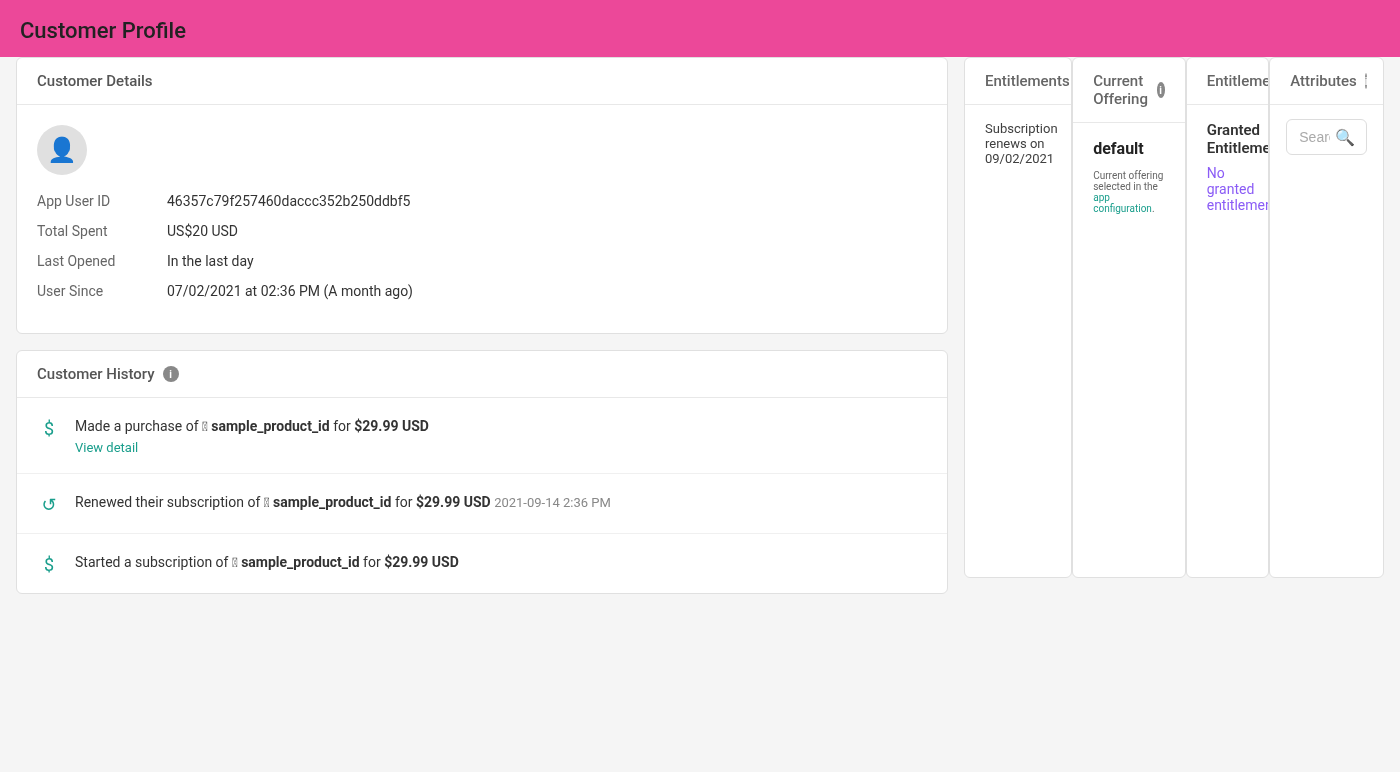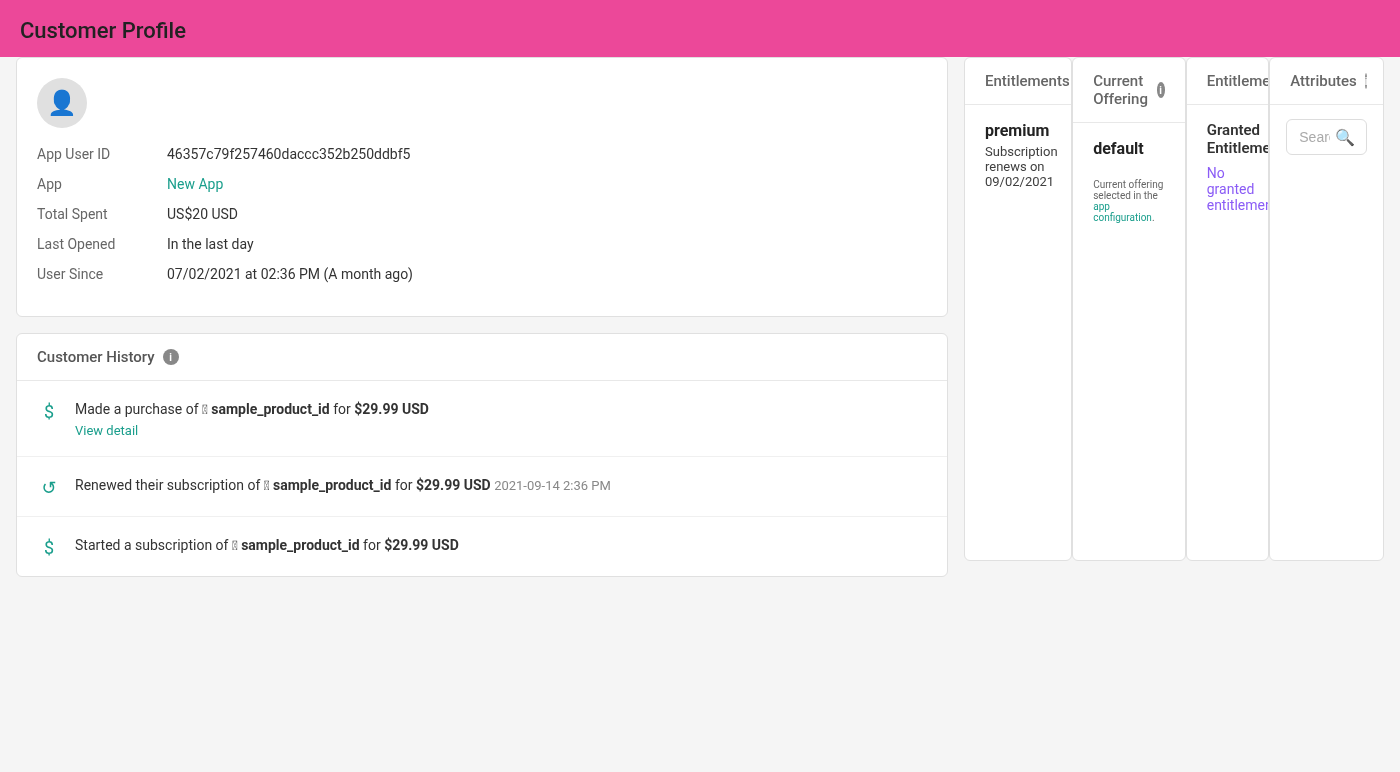--- a/index.html
+++ b/index.html
@@ -174,21 +174,21 @@
       margin-bottom: 4px;
     }
     .entitlement-sub {
       color: #404040;
       font-size: 13px;
     }
     .offering-name {
       font-size: 16px;
       font-weight: 700;
       color: #222;
-      margin-bottom: 21px;
+      margin-bottom: 12px;
     }
     .offering-sub {
       color: #666;
       font-size: 10px;
     }
     .offering-sub a {
       color: #1a9e8c;
       text-decoration: none;
       cursor: pointer;
     }
@@ -231,31 +231,30 @@
 </head>
 <body>
 
 <div class="page-title">Customer Profile</div>
 
 <div class="main-layout">
 
   <div class="left-column">
 
     <div class="card">
+      <div class="card-header">
+        <span class="card-header-title">Customer Details</span>
+      </div>
       <div class="card-body">
         <div class="avatar-circle">
           <span class="avatar-icon">👤</span>
         </div>
         <div class="detail-row">
           <span class="detail-label">App User ID</span>
           <span class="detail-value">46357c79f257460daccc352b250ddbf5</span>
-        </div>
-        <div class="detail-row">
-          <span class="detail-label">App</span>
-          <span class="detail-value link">New App</span>
         </div>
         <div class="detail-row">
           <span class="detail-label">Total Spent</span>
           <span class="detail-value">US$20 USD</span>
         </div>
         <div class="detail-row">
           <span class="detail-label">Last Opened</span>
           <span class="detail-value">In the last day</span>
         </div>
         <div class="detail-row">
@@ -303,21 +302,20 @@
   </div>
 
   <div class="right-column">
 
     <div class="right-card">
       <div class="right-card-header">
         <span class="right-card-header-title">Entitlements</span>
         <span class="info-icon">i</span>
       </div>
       <div class="right-card-body">
-        <div class="entitlement-name">premium</div>
         <div class="entitlement-sub">Subscription renews on 09/02/2021</div>
       </div>
     </div>
 
     <div class="right-card">
       <div class="right-card-header">
         <span class="right-card-header-title">Current Offering</span>
         <span class="info-icon">i</span>
       </div>
       <div class="right-card-body">

